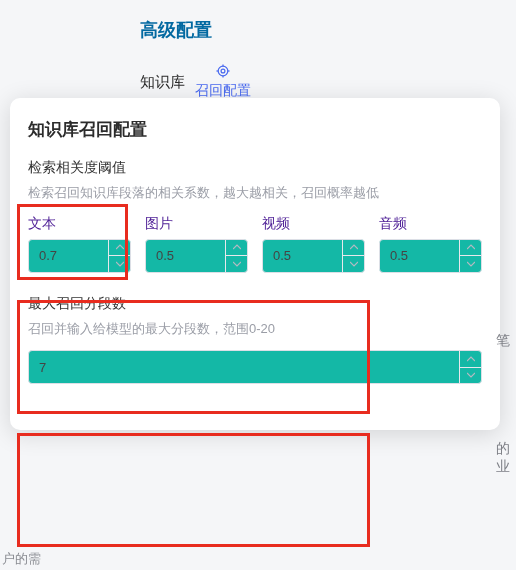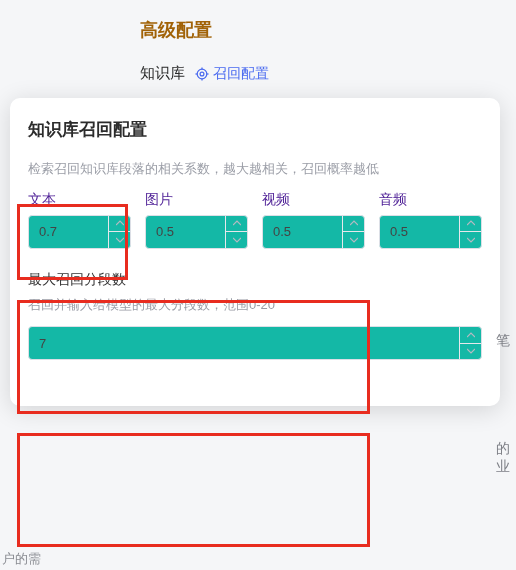--- a/index.html
+++ b/index.html
@@ -12,26 +12,26 @@
     position: relative;
     font-size: 14px;
     color: #303133;
   }
   .bg-header {
     padding: 18px 0 0 140px;
   }
   .bg-title {
     font-size: 18px;
     font-weight: 600;
-    color: #a16207;
+    color: #0369a1;
     margin-bottom: 22px;
   }
   .bg-row { display: flex; align-items: center; gap: 10px; }
   .bg-label { font-size: 15px; font-weight: 400; color: #2a2a2a; }
-  .bg-link { color: #4a6af0; font-size: 14px; display: inline-flex; align-items: center; gap: 4px; cursor: pointer; }
+  .bg-link { color: #4a6af0; font-size: 14px; display: inline-flex; align-items: center; gap: 4px; cursor: pointer; flex-direction: column; }
   .bg-link svg { width: 14px; height: 14px; }
   .panel {
     position: absolute;
     top: 98px;
     left: 10px;
     width: 490px;
     background: #fff;
     border-radius: 10px;
     box-shadow: 0 4px 24px rgba(0,0,0,0.14);
     padding: 20px 18px 20px 18px;
@@ -153,20 +153,21 @@
       </svg>
       <span>召回配置</span>
     </span>
   </div>
 </div>
 
 <div class="panel">
   <div class="panel-title">知识库召回配置</div>
 
   <div>
+    <div class="section-label">检索相关度阈值</div>
     <div class="section-desc">检索召回知识库段落的相关系数，越大越相关，召回概率越低</div>
     <div class="threshold-row">
       <div class="threshold-col">
         <div class="col-label">文本</div>
         <div class="num-input">
           <input type="text" value="0.7" style="">
           <div class="spinner">
             <div class="spinner-btn">
                 <svg viewBox="0 0 8 6">
                   <path d="M0 5 L4 1 L8 5" fill="none" stroke="currentColor" stroke-width="1.2"></path>

